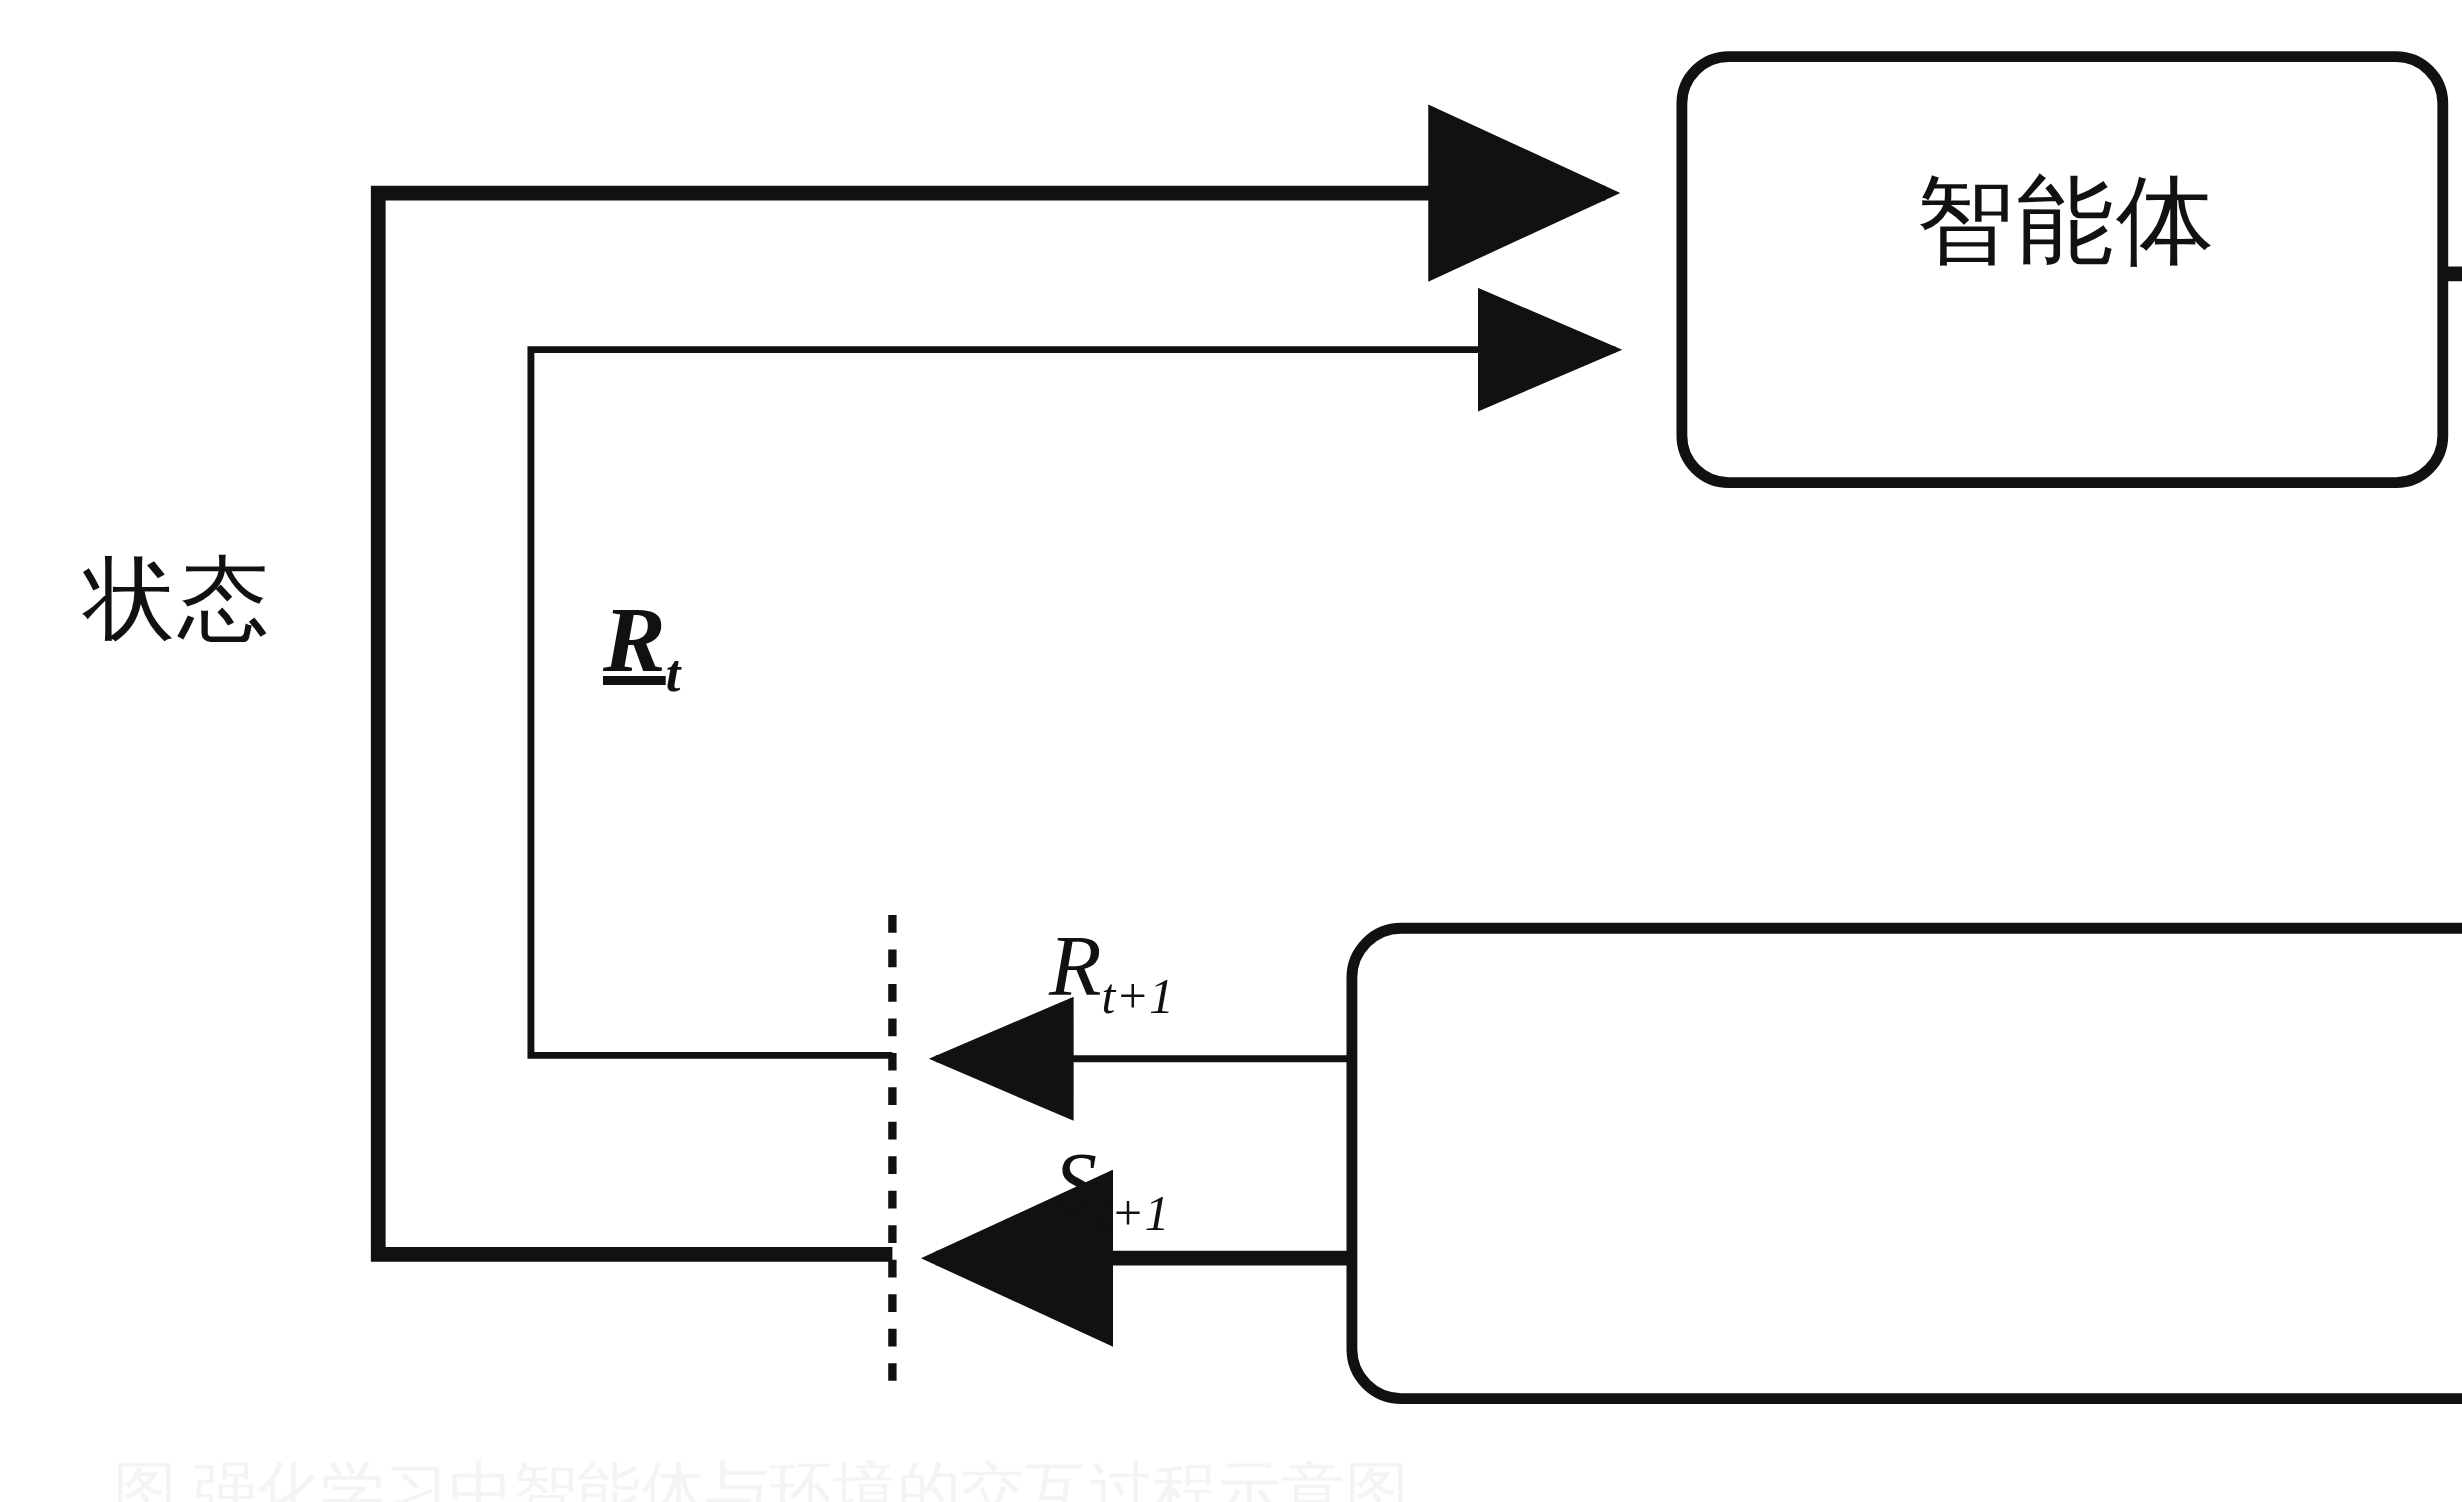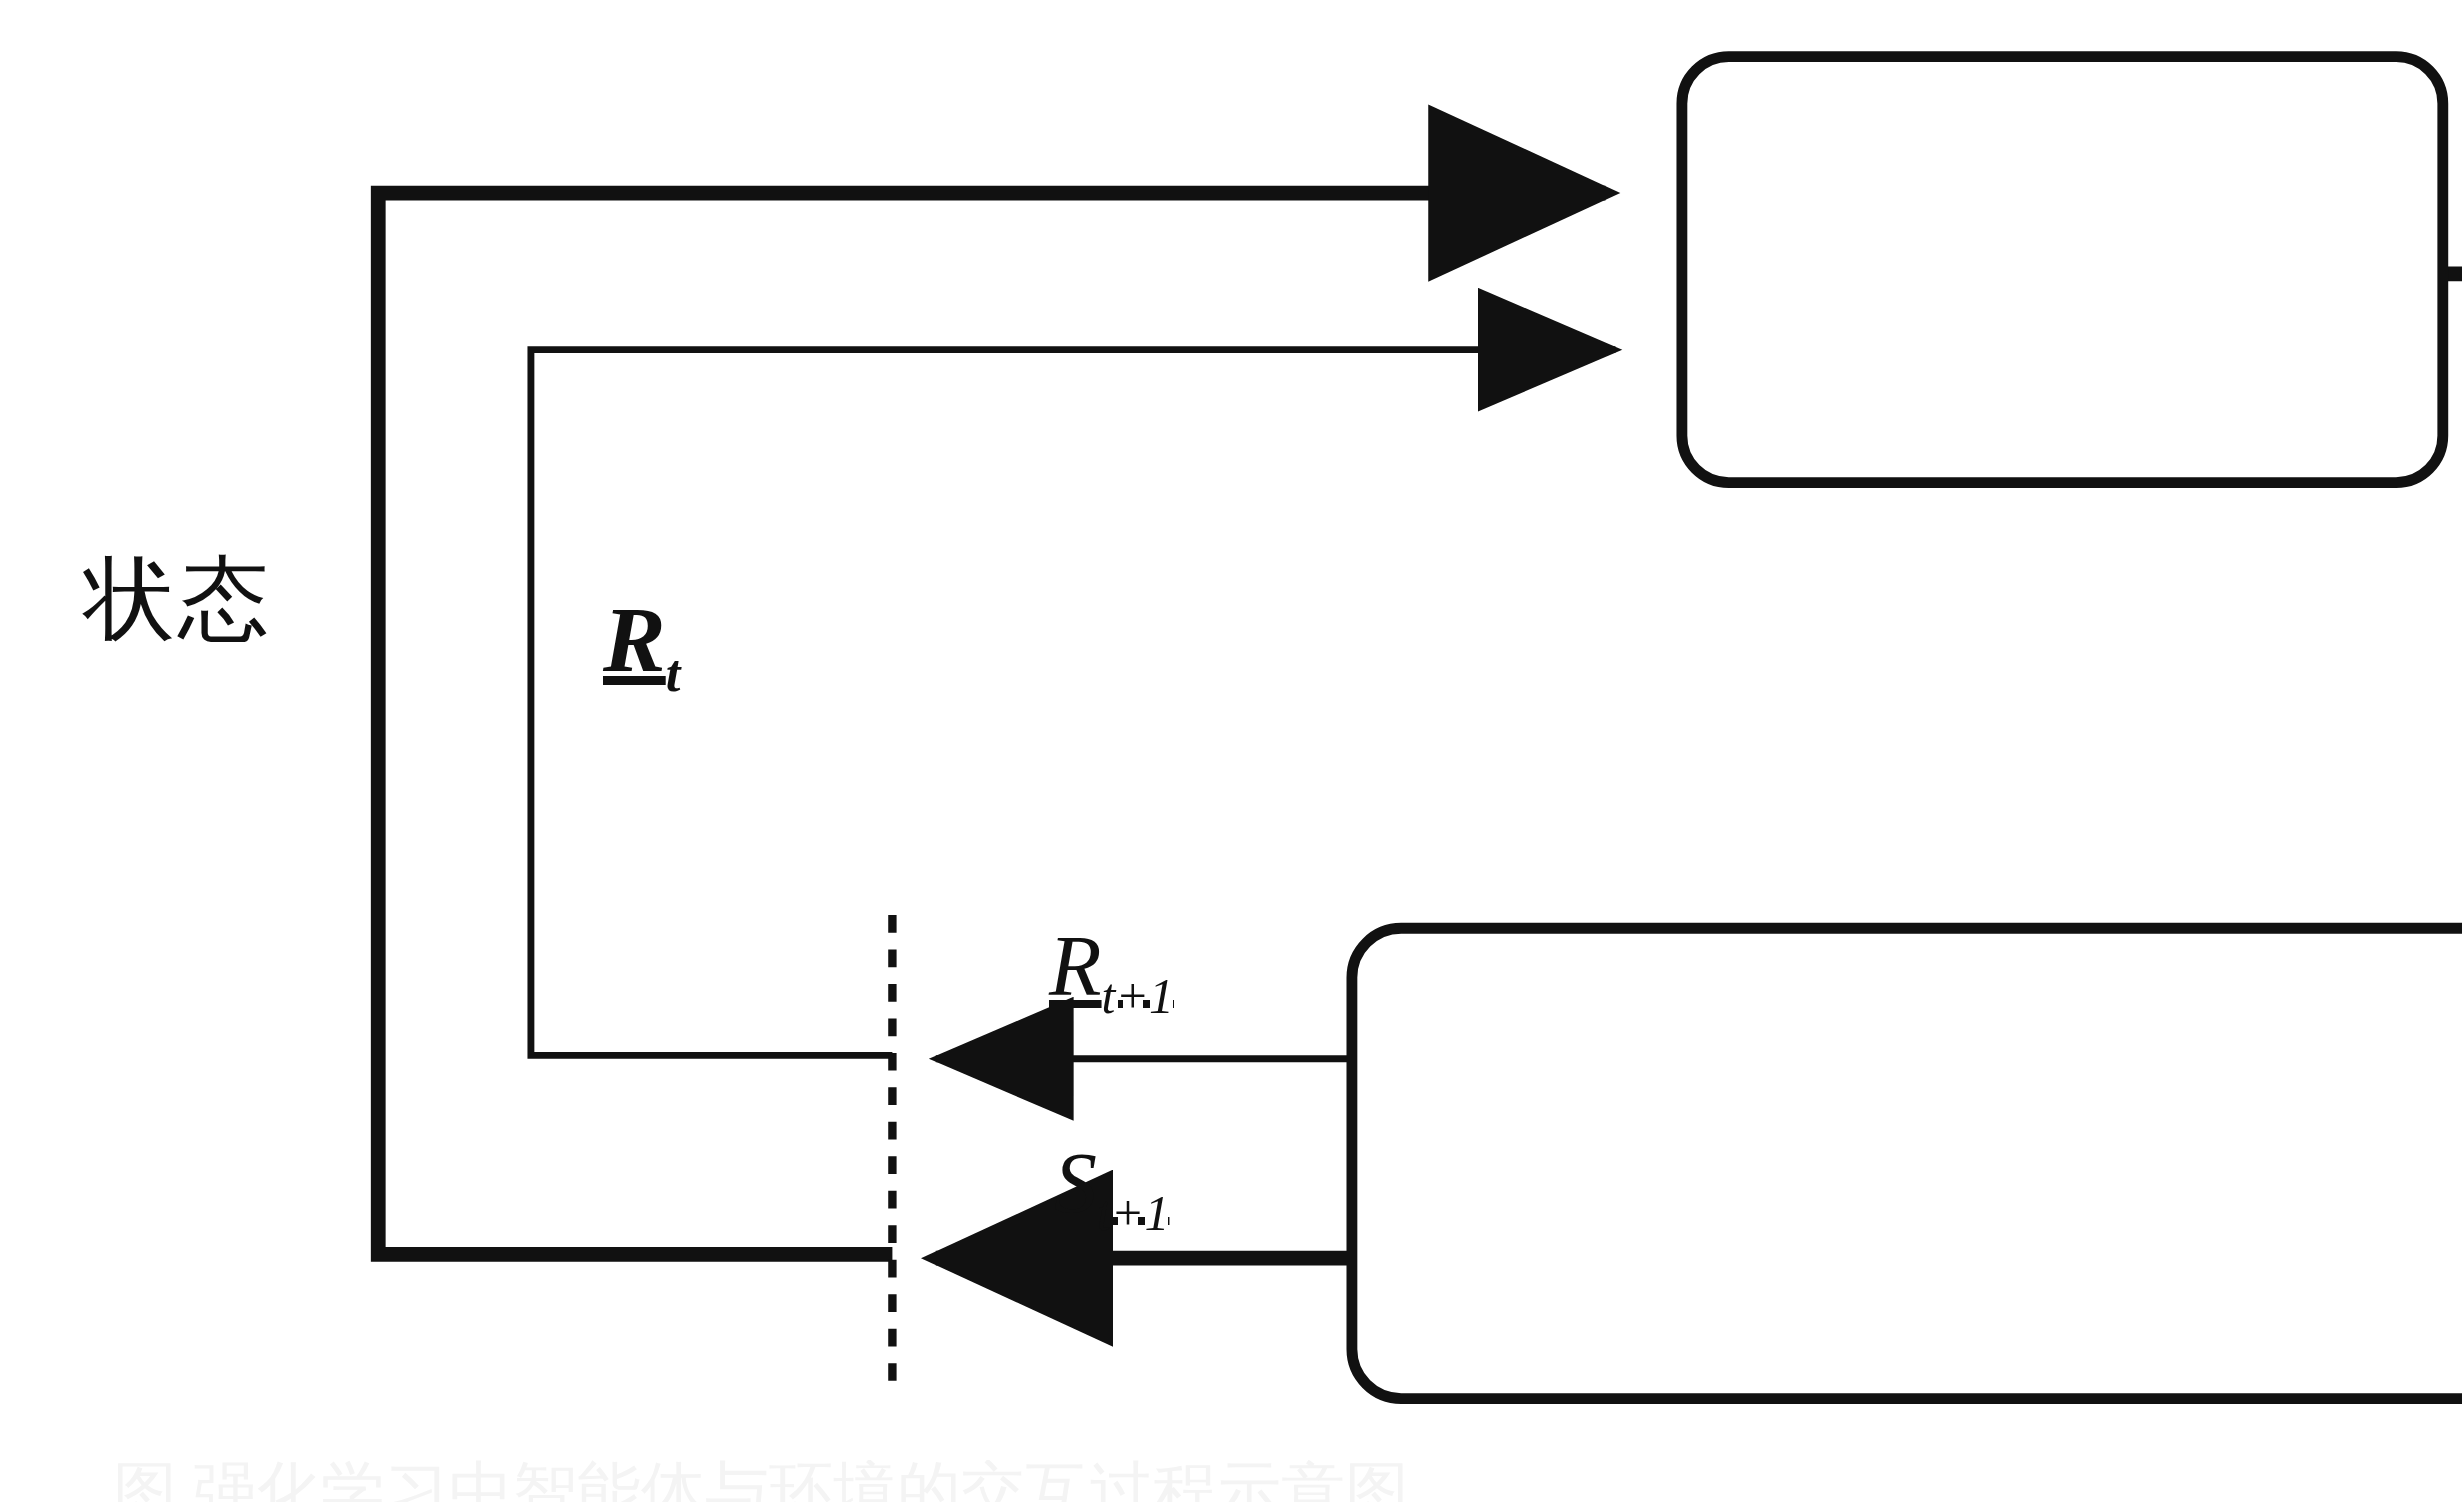--- a/index.html
+++ b/index.html
@@ -61,21 +61,20 @@
     letter-spacing: 0;
   }
   .edge-label {
     position: absolute;
     color: #111111;
     font-family: "Liberation Serif", "DejaVu Serif", serif;
     font-style: italic;
     font-size: 86px;
     line-height: 1;
     white-space: nowrap;
-    text-decoration: underline;
   }
   .edge-label .sub {
     font-size: 0.58em;
     vertical-align: sub;
     font-style: italic;
   }
   .caption {
     position: absolute;
     color: #f4f4f4;
     font-family: "Liberation Serif", "DejaVu Serif", serif;
@@ -110,20 +109,21 @@
 
     <path d="M 2735 2555 L 1900 2555" fill="none" stroke="#111111" stroke-width="30" stroke-linecap="butt" marker-end="url(#arrow-thick)"></path>
 
     <line x1="1812" y1="1858" x2="1812" y2="2835" stroke="#111111" stroke-width="17" stroke-dasharray="36 34" stroke-linecap="butt"></line>
 
     <rect x="3415" y="115" width="1545" height="865" rx="95" ry="95" fill="#ffffff" stroke="#111111" stroke-width="22"></rect>
 
     <rect x="2745" y="1885" width="2830" height="955" rx="100" ry="100" fill="#ffffff" stroke="#111111" stroke-width="22"></rect>
   </svg>
 
+  <div class="node-label" style="left:1916px; top:172px;">智能体</div>
 
 
   <div class="side-label" style="left:84px; top:554px;">
     <div class="cjk">状态</div>
   </div>
 
   <div class="side-label" style="left:584px; top:554px;">
     <div class="mathvar" style="margin-top:38px; margin-left:19px;text-decoration:underline;">
       <span>R</span><span class="sub">t</span>
     </div>

